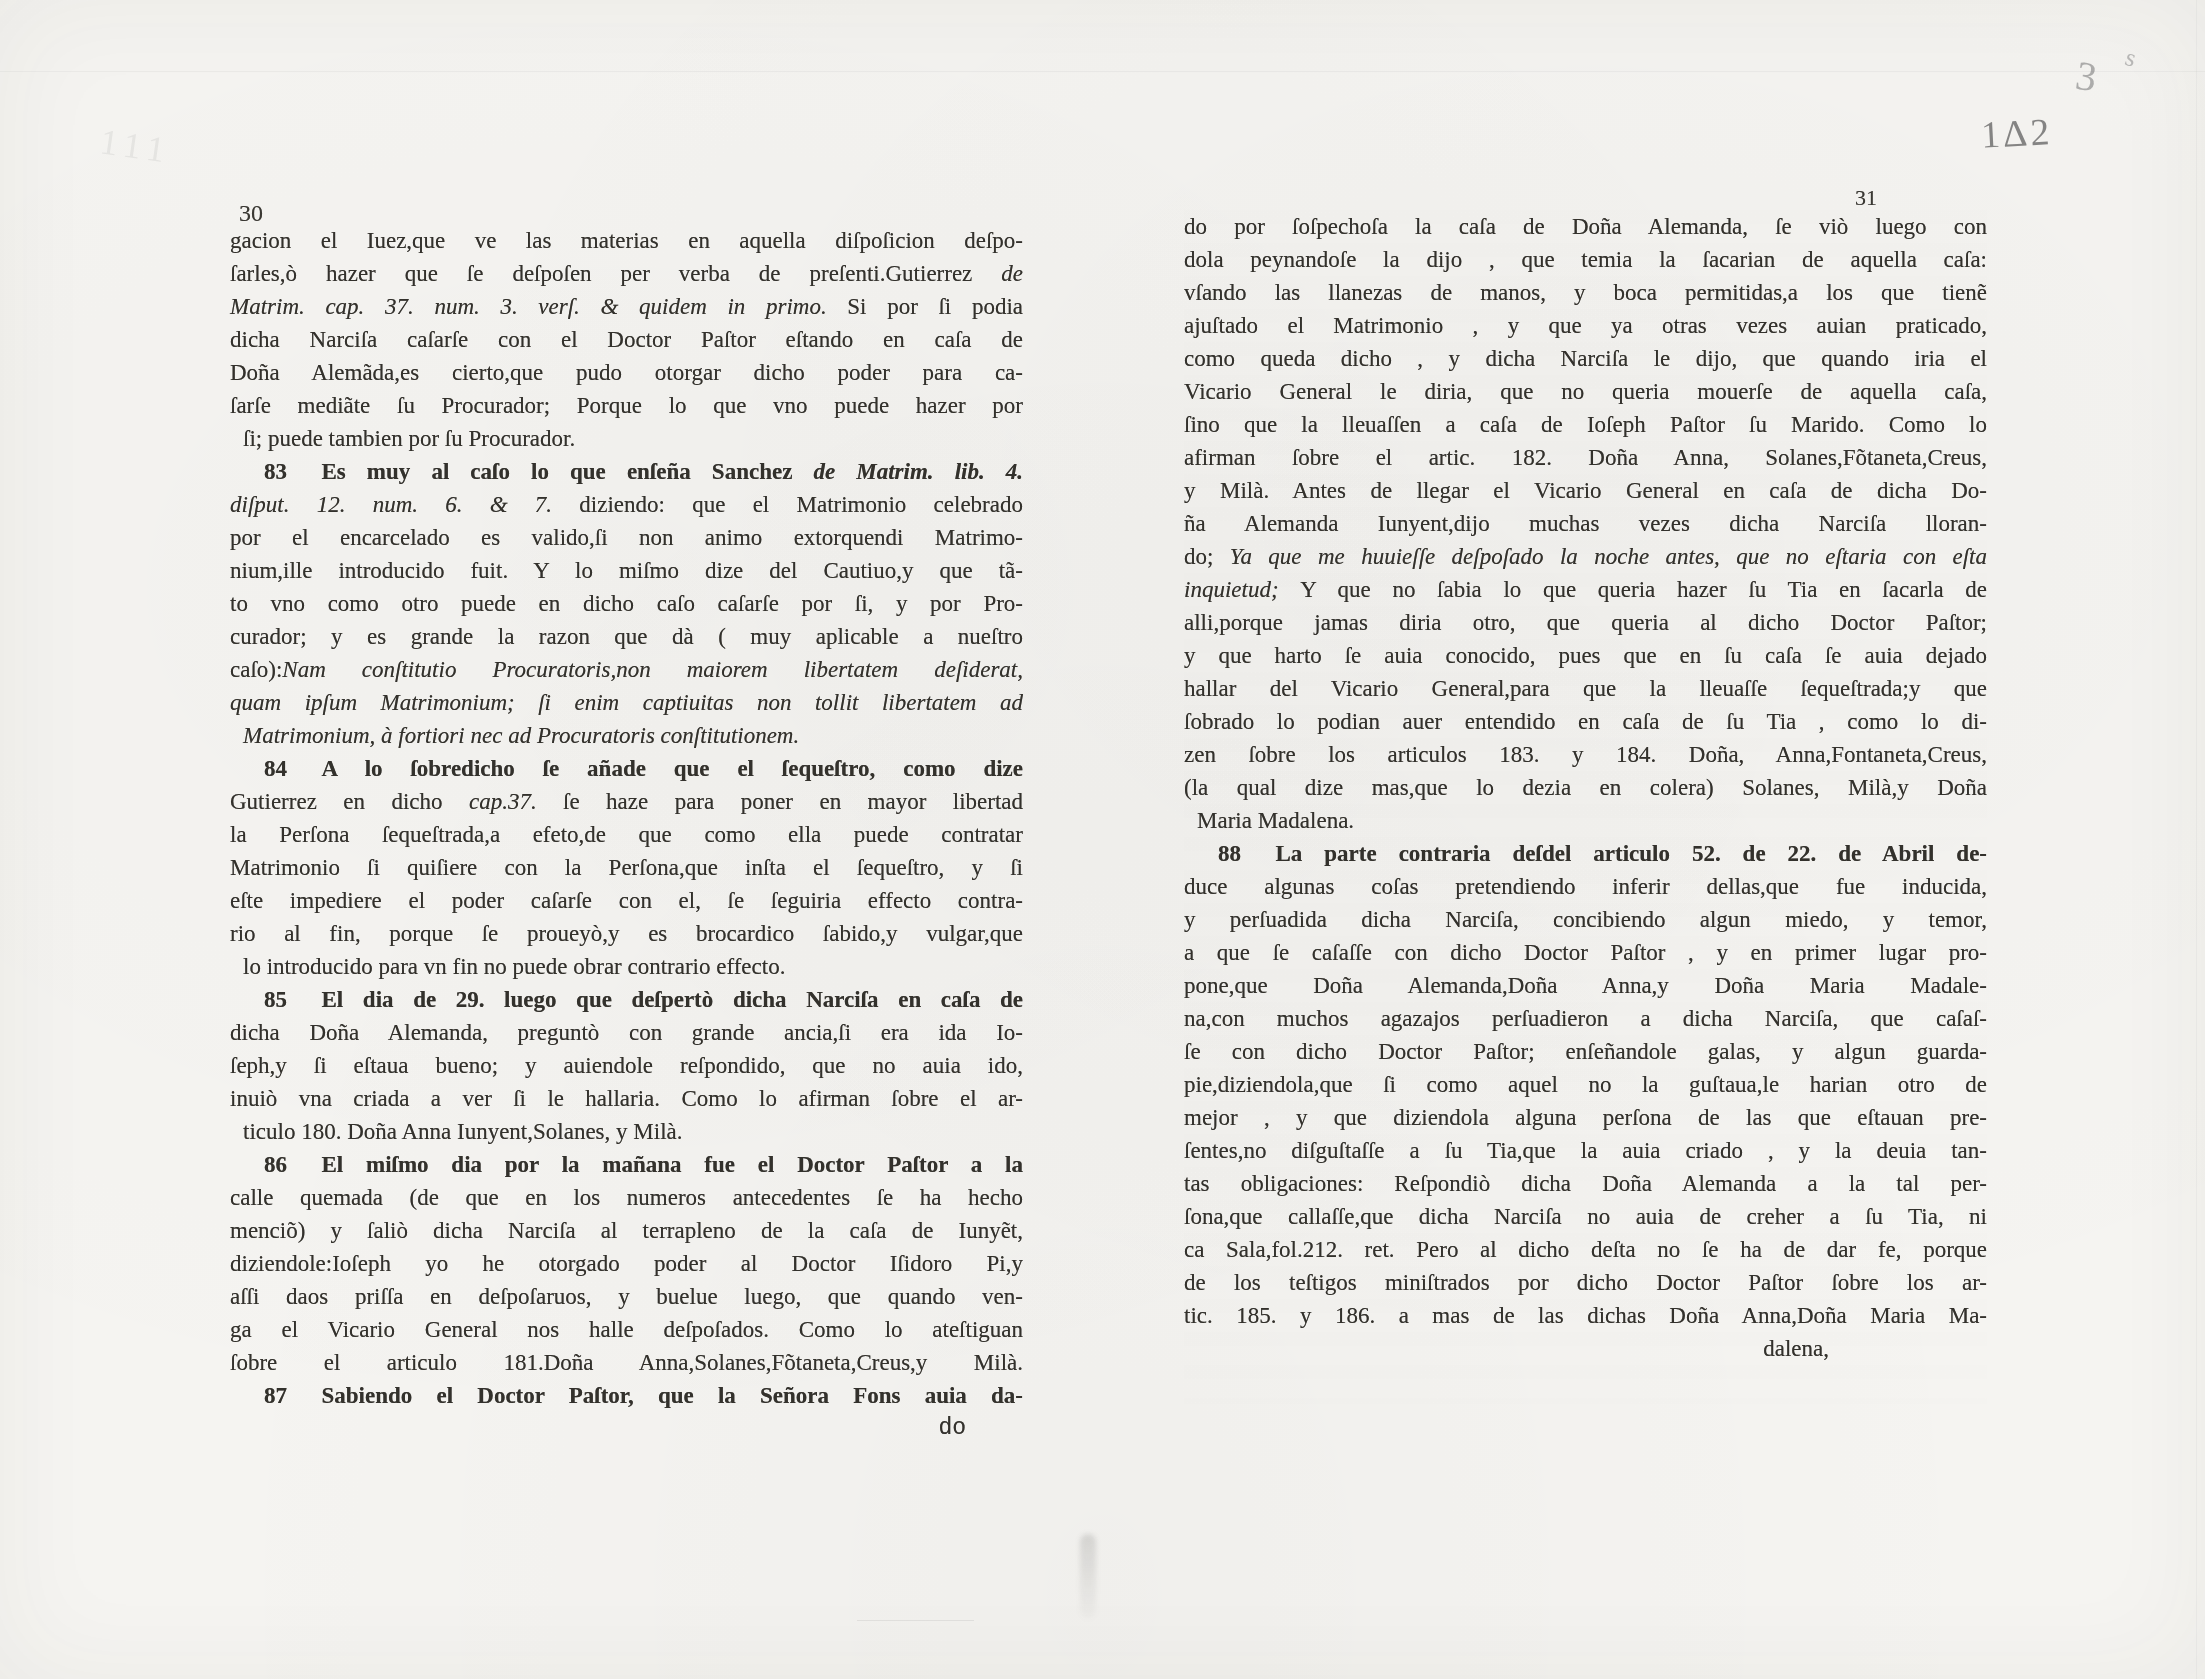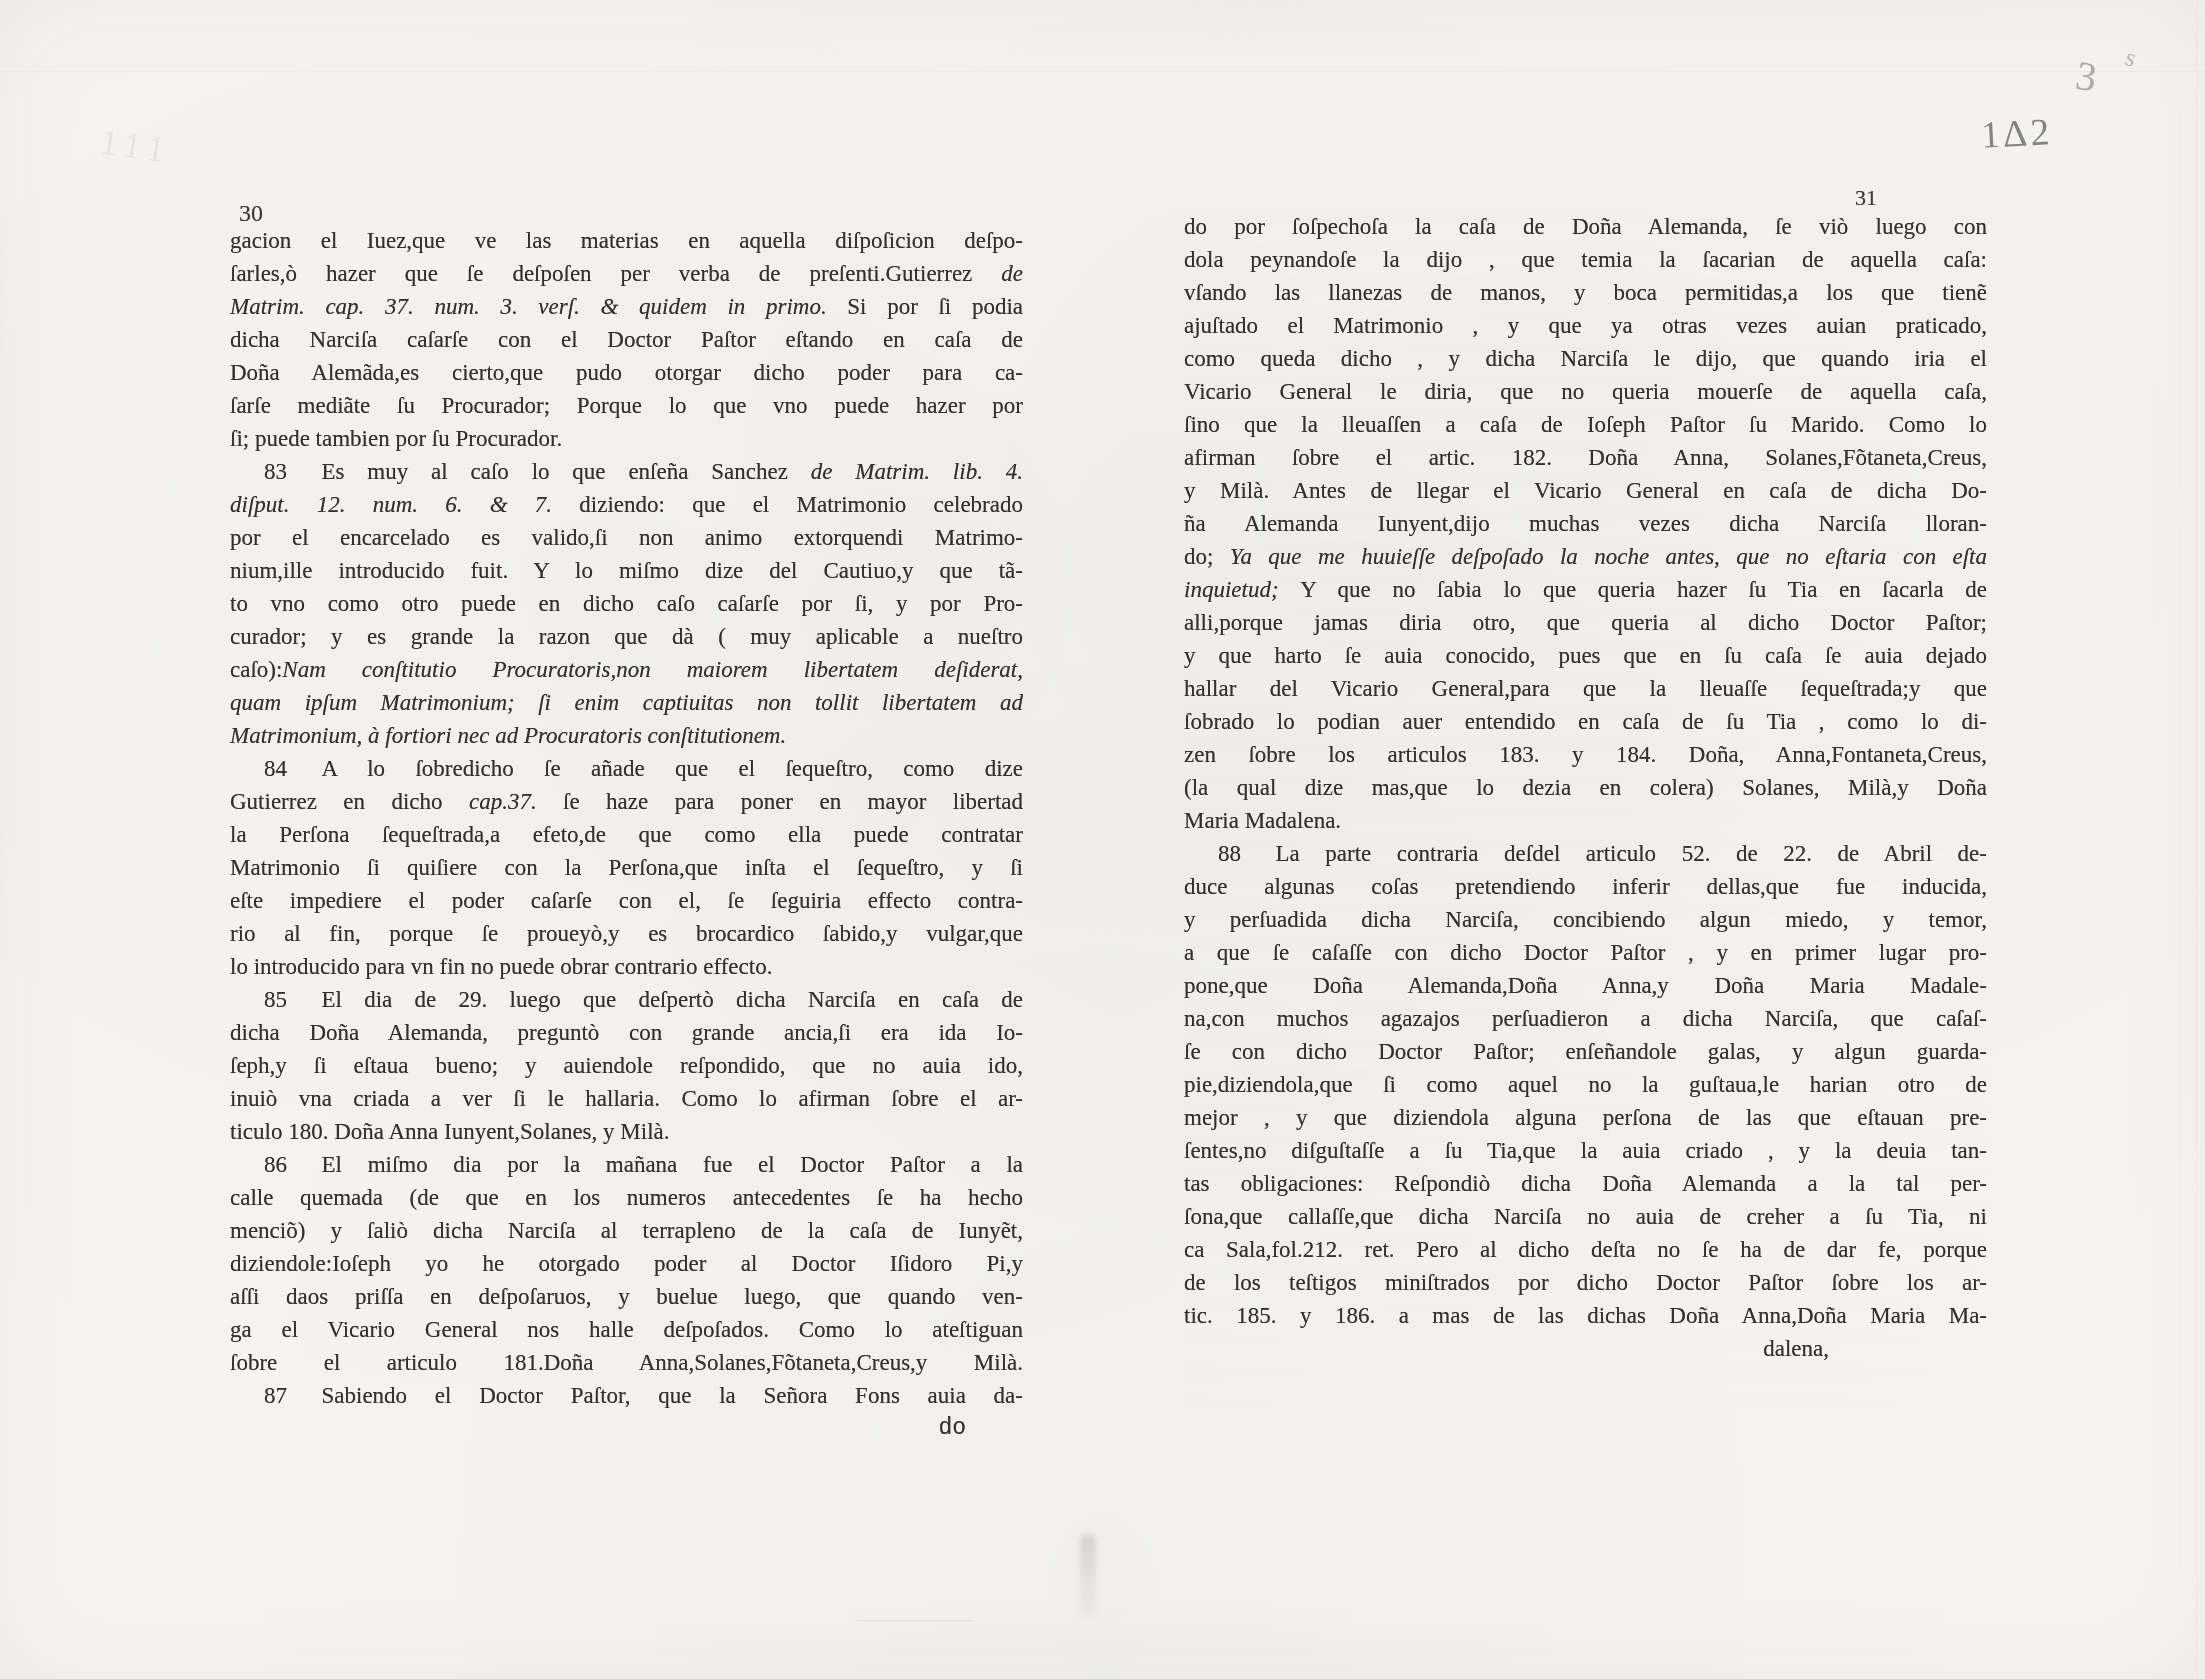--- a/index.html
+++ b/index.html
@@ -17,22 +17,22 @@
     color:#33312c;
   }
   .pagetext{
     position:absolute;
     font-size:23px;
     text-shadow:0 0 0.6px rgba(40,38,34,0.55);
   }
   #lines-left{left:230px;top:224px;width:793px;line-height:33px;}
   #lines-right{left:1184px;top:210px;width:803px;line-height:33px;}
   .line{white-space:pre-wrap;text-align:justify;text-align-last:justify;}
-  .line.end{text-align:left;text-align-last:left;}
-  .line.ind{padding-left:34px;}
+  .line.end{text-align:left;text-align-last:left;margin-left:13px;}
+  .line.ind{padding-left:34px;font-weight:bold;}
   .line em{font-style:italic;}
   .pagenum{
     position:absolute;font-size:24px;color:#3a3833;
     text-shadow:0 0 0.6px rgba(40,38,34,0.5);
   }
   #pagenum-left{left:239px;top:200px;}
   #pagenum-right{left:1855px;top:185px;font-size:22px;}
   .catchword{text-align:right;text-align-last:right;}
   #cw-left{padding-right:57px;font-family:Liberation Mono, monospace;}
   #cw-right{padding-right:158px;font-family:Liberation Serif, serif;}

